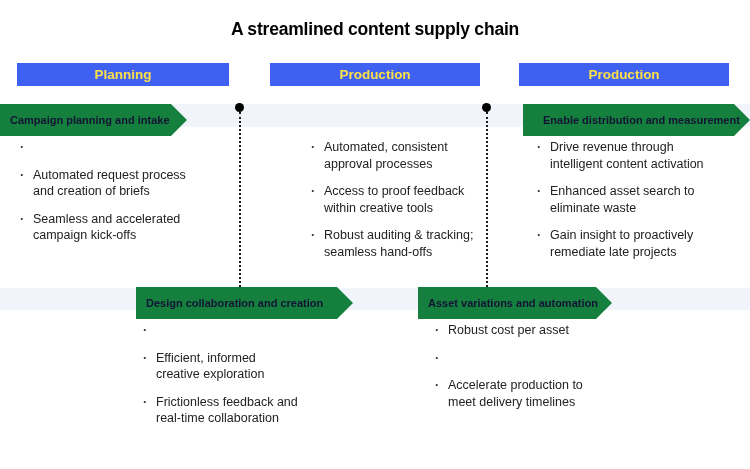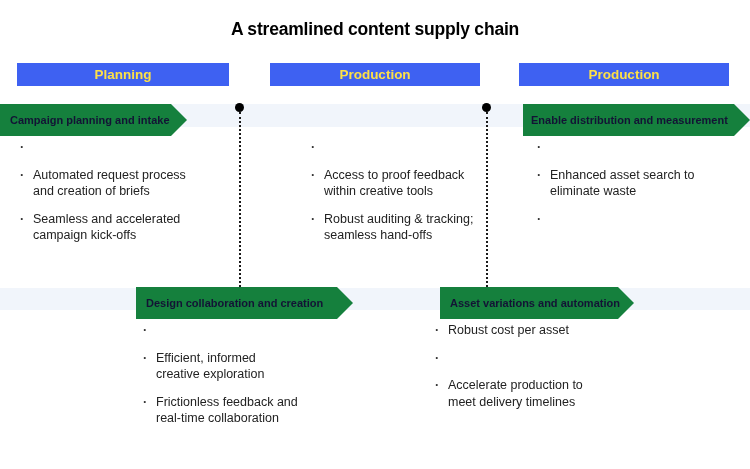--- a/index.html
+++ b/index.html
@@ -43,23 +43,23 @@
     position:absolute;height:32px;background:#15803d;color:#131335;
     font-weight:bold;font-size:11px;display:flex;align-items:center;
     z-index:3;box-sizing:border-box;padding-left:10px;padding-right:20px;
     clip-path:polygon(0 0,calc(100% - 16px) 0,100% 50%,calc(100% - 16px) 100%,0 100%);
     white-space:nowrap;
   }
   .banner-top{top:104px}
   .banner-bottom{top:287px}
   #banner-campaign{left:0;width:187px}
   #banner-review{left:295px;width:163px}
-  #banner-distribution{left:523px;width:227px;padding-left:8px}
+  #banner-distribution{left:523px;width:227px;padding-left:20px}
   #banner-design{left:136px;width:217px}
-  #banner-assets{left:440px;width:194px}
+  #banner-assets{left:418px;width:194px}
   
   .col{position:absolute;font-size:12.5px;line-height:16.5px;color:#222;z-index:1;}
   #col-top-1{left:20px;top:139px;width:225px}
   #col-top-2{left:311px;top:139px;width:210px}
   #col-top-3{left:537px;top:139px;width:210px}
   #col-bottom-1{left:143px;top:322px;width:220px}
   #col-bottom-2{left:435px;top:322px;width:220px}
   .bullet{display:flex;margin-bottom:11px}
   .bullet .dot{flex:none;width:13px;color:#333;font-weight:bold}
   .bullet .text{white-space:pre-line}
@@ -101,44 +101,50 @@
     <div class="bullet">
       <span class="dot">·</span>
       <span class="text">Seamless and accelerated
 campaign kick-offs</span>
     </div>
   </div>
 
   <div class="col" id="col-top-2">
     <div class="bullet">
       <span class="dot">·</span>
+      <span class="text">Automated, consistent
+approval processes</span>
     </div>
     <div class="bullet">
       <span class="dot">·</span>
       <span class="text">Access to proof feedback
 within creative tools</span>
     </div>
     <div class="bullet">
       <span class="dot">·</span>
       <span class="text">Robust auditing &amp; tracking;
 seamless hand-offs</span>
     </div>
   </div>
 
   <div class="col" id="col-top-3">
     <div class="bullet">
       <span class="dot">·</span>
+      <span class="text">Drive revenue through
+intelligent content activation</span>
     </div>
     <div class="bullet">
       <span class="dot">·</span>
       <span class="text">Enhanced asset search to
 eliminate waste</span>
     </div>
     <div class="bullet">
       <span class="dot">·</span>
+      <span class="text">Gain insight to proactively
+remediate late projects</span>
     </div>
   </div>
 
   <div class="col" id="col-bottom-1">
     <div class="bullet">
       <span class="dot">·</span>
     </div>
     <div class="bullet">
       <span class="dot">·</span>
       <span class="text">Efficient, informed

